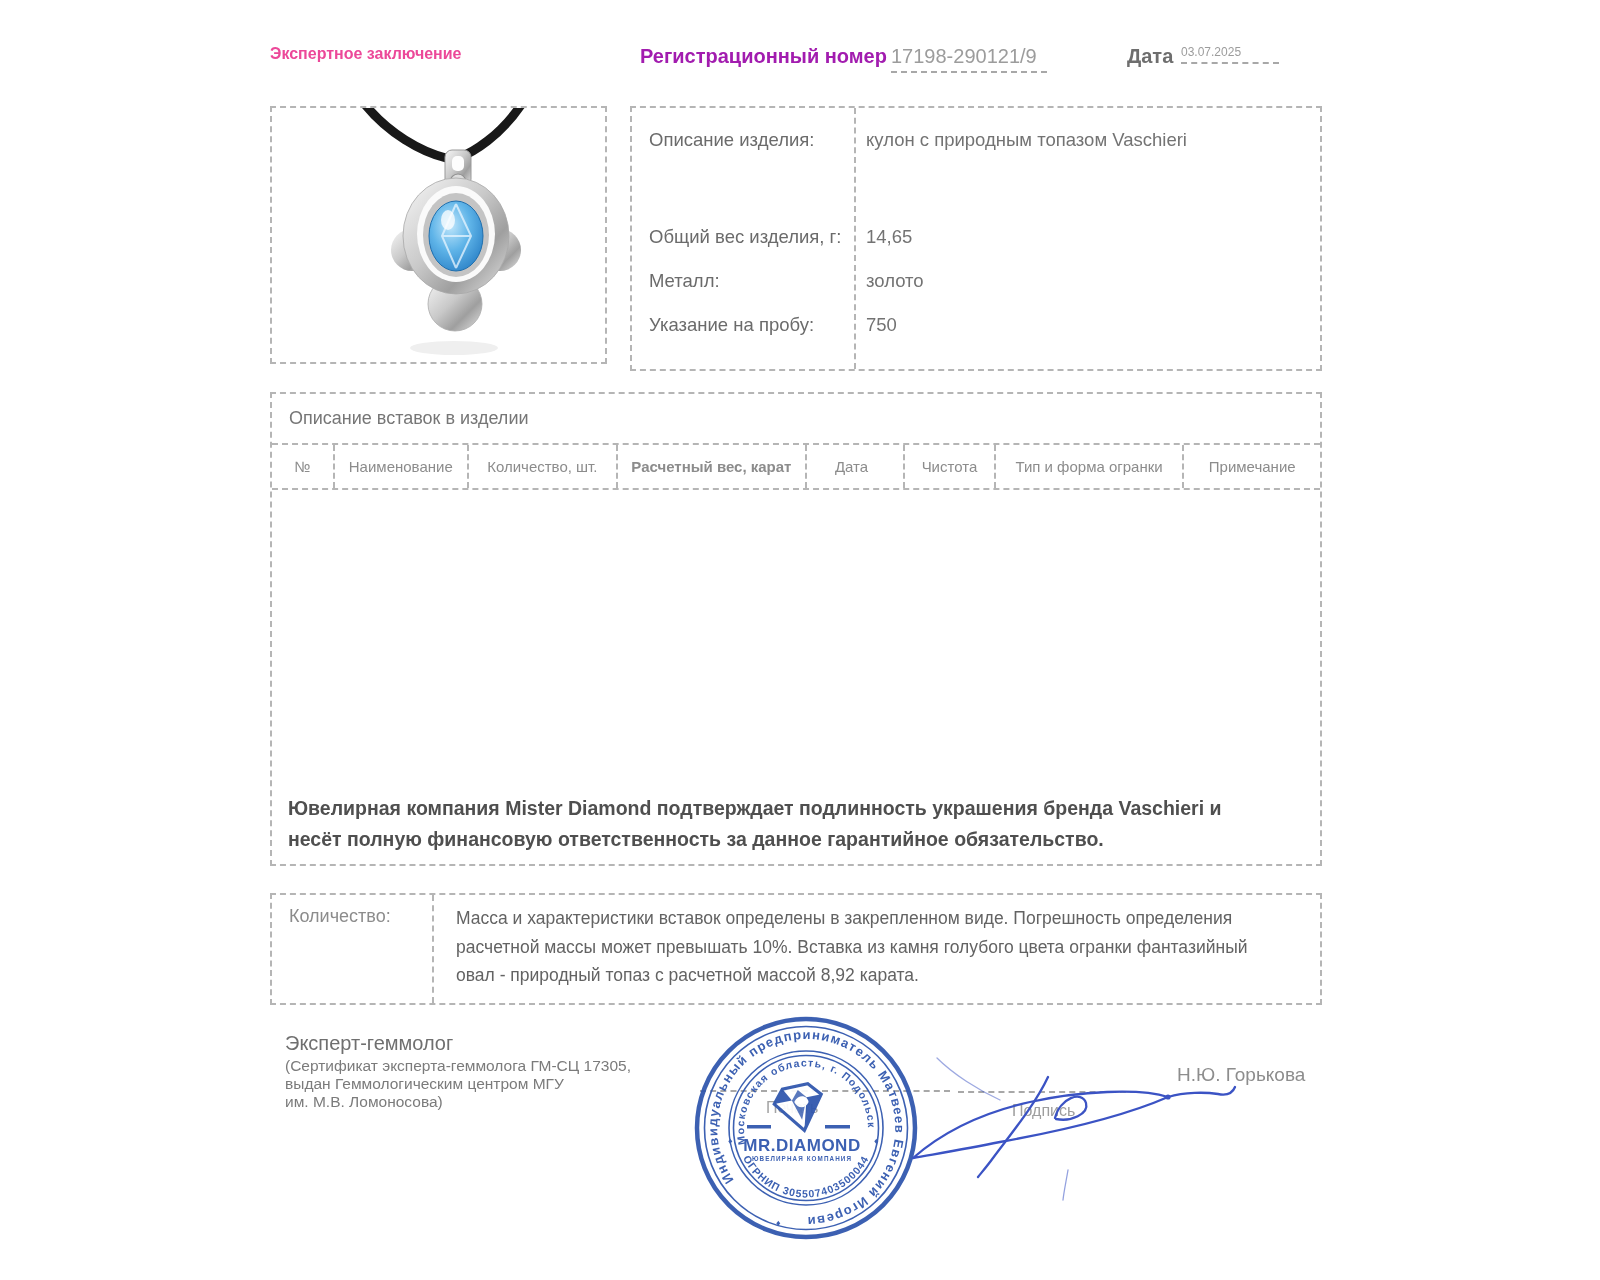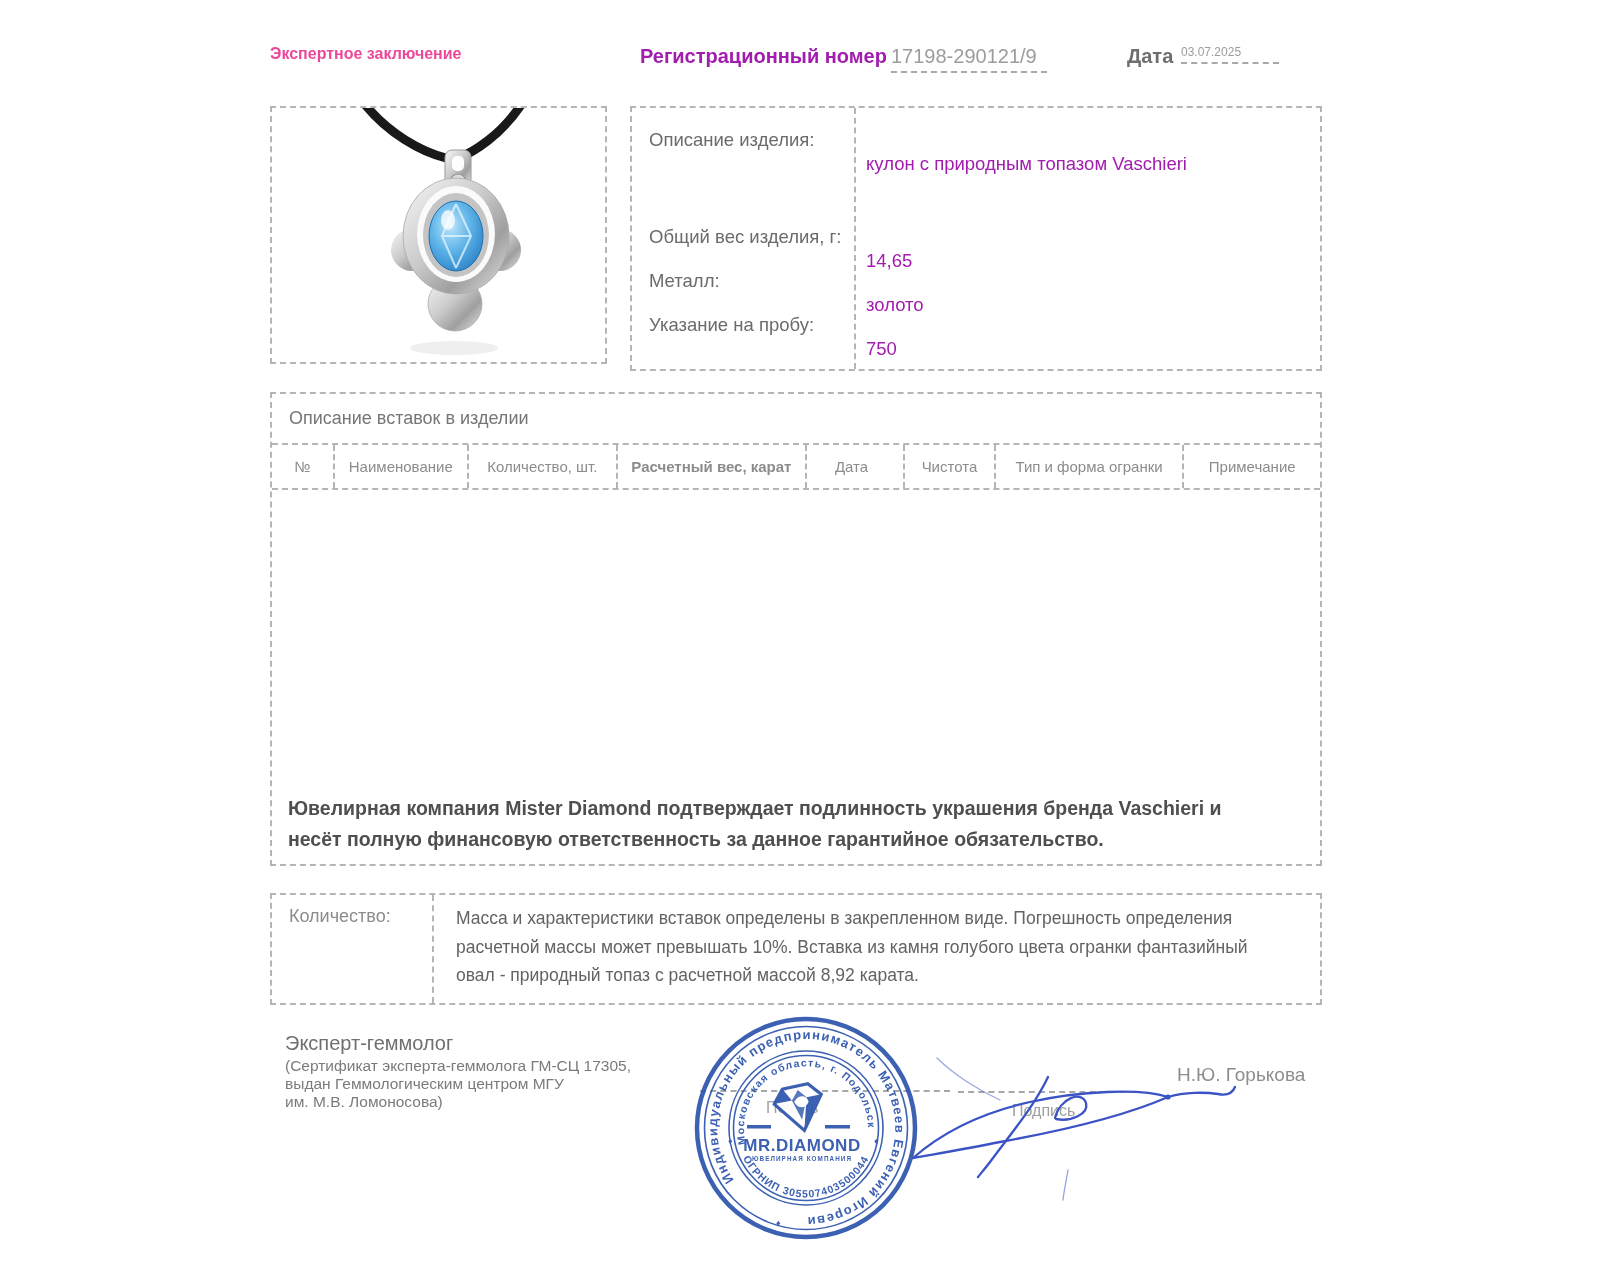--- a/index.html
+++ b/index.html
@@ -15,21 +15,21 @@
   .date-label{left:1127px;top:45px;font-size:20px;font-weight:700;color:#6e6e6e;}
   .date-value{left:1181px;top:45px;font-size:12px;color:#9c9c9c;min-width:98px;
               border-bottom:2px dashed #a8a8a8;padding-bottom:3px;}
 
   
   .dashed{border:2px dashed #b5b5b5;box-sizing:border-box;}
   .photo-box{left:270px;top:106px;width:337px;height:258px;background:#fff;}
   .details-box{left:630px;top:106px;width:692px;height:265px;}
   .v-div{position:absolute;top:0;bottom:0;border-left:2px dashed #b5b5b5;}
   .d-label{position:absolute;left:17px;font-size:18.5px;color:#6b6b6b;white-space:nowrap;}
-  .d-value{position:absolute;left:234px;font-size:18.5px;color:#a21caf;white-space:nowrap;margin-top:24px;}
+  .d-value{position:absolute;left:234px;font-size:18.5px;color:#737373;white-space:nowrap;}
   .r0{top:21px;} .r1{top:118px;} .r2{top:162px;} .r3{top:206px;}
 
   
   .inserts-box{left:270px;top:392px;width:1052px;height:474px;display:flex;flex-direction:column;}
   .inserts-title-row{height:51px;border-bottom:2px dashed #b5b5b5;display:flex;align-items:center;
                      padding-left:17px;font-size:18px;color:#767676;box-sizing:border-box;}
   .inserts-header-row{height:45px;border-bottom:2px dashed #b5b5b5;display:flex;box-sizing:border-box;}
   .hcell{display:flex;align-items:center;justify-content:center;font-size:15px;color:#8c8c8c;
          box-sizing:border-box;text-align:center;white-space:nowrap;}
   .hcell+.hcell{border-left:2px dashed #b5b5b5;}

